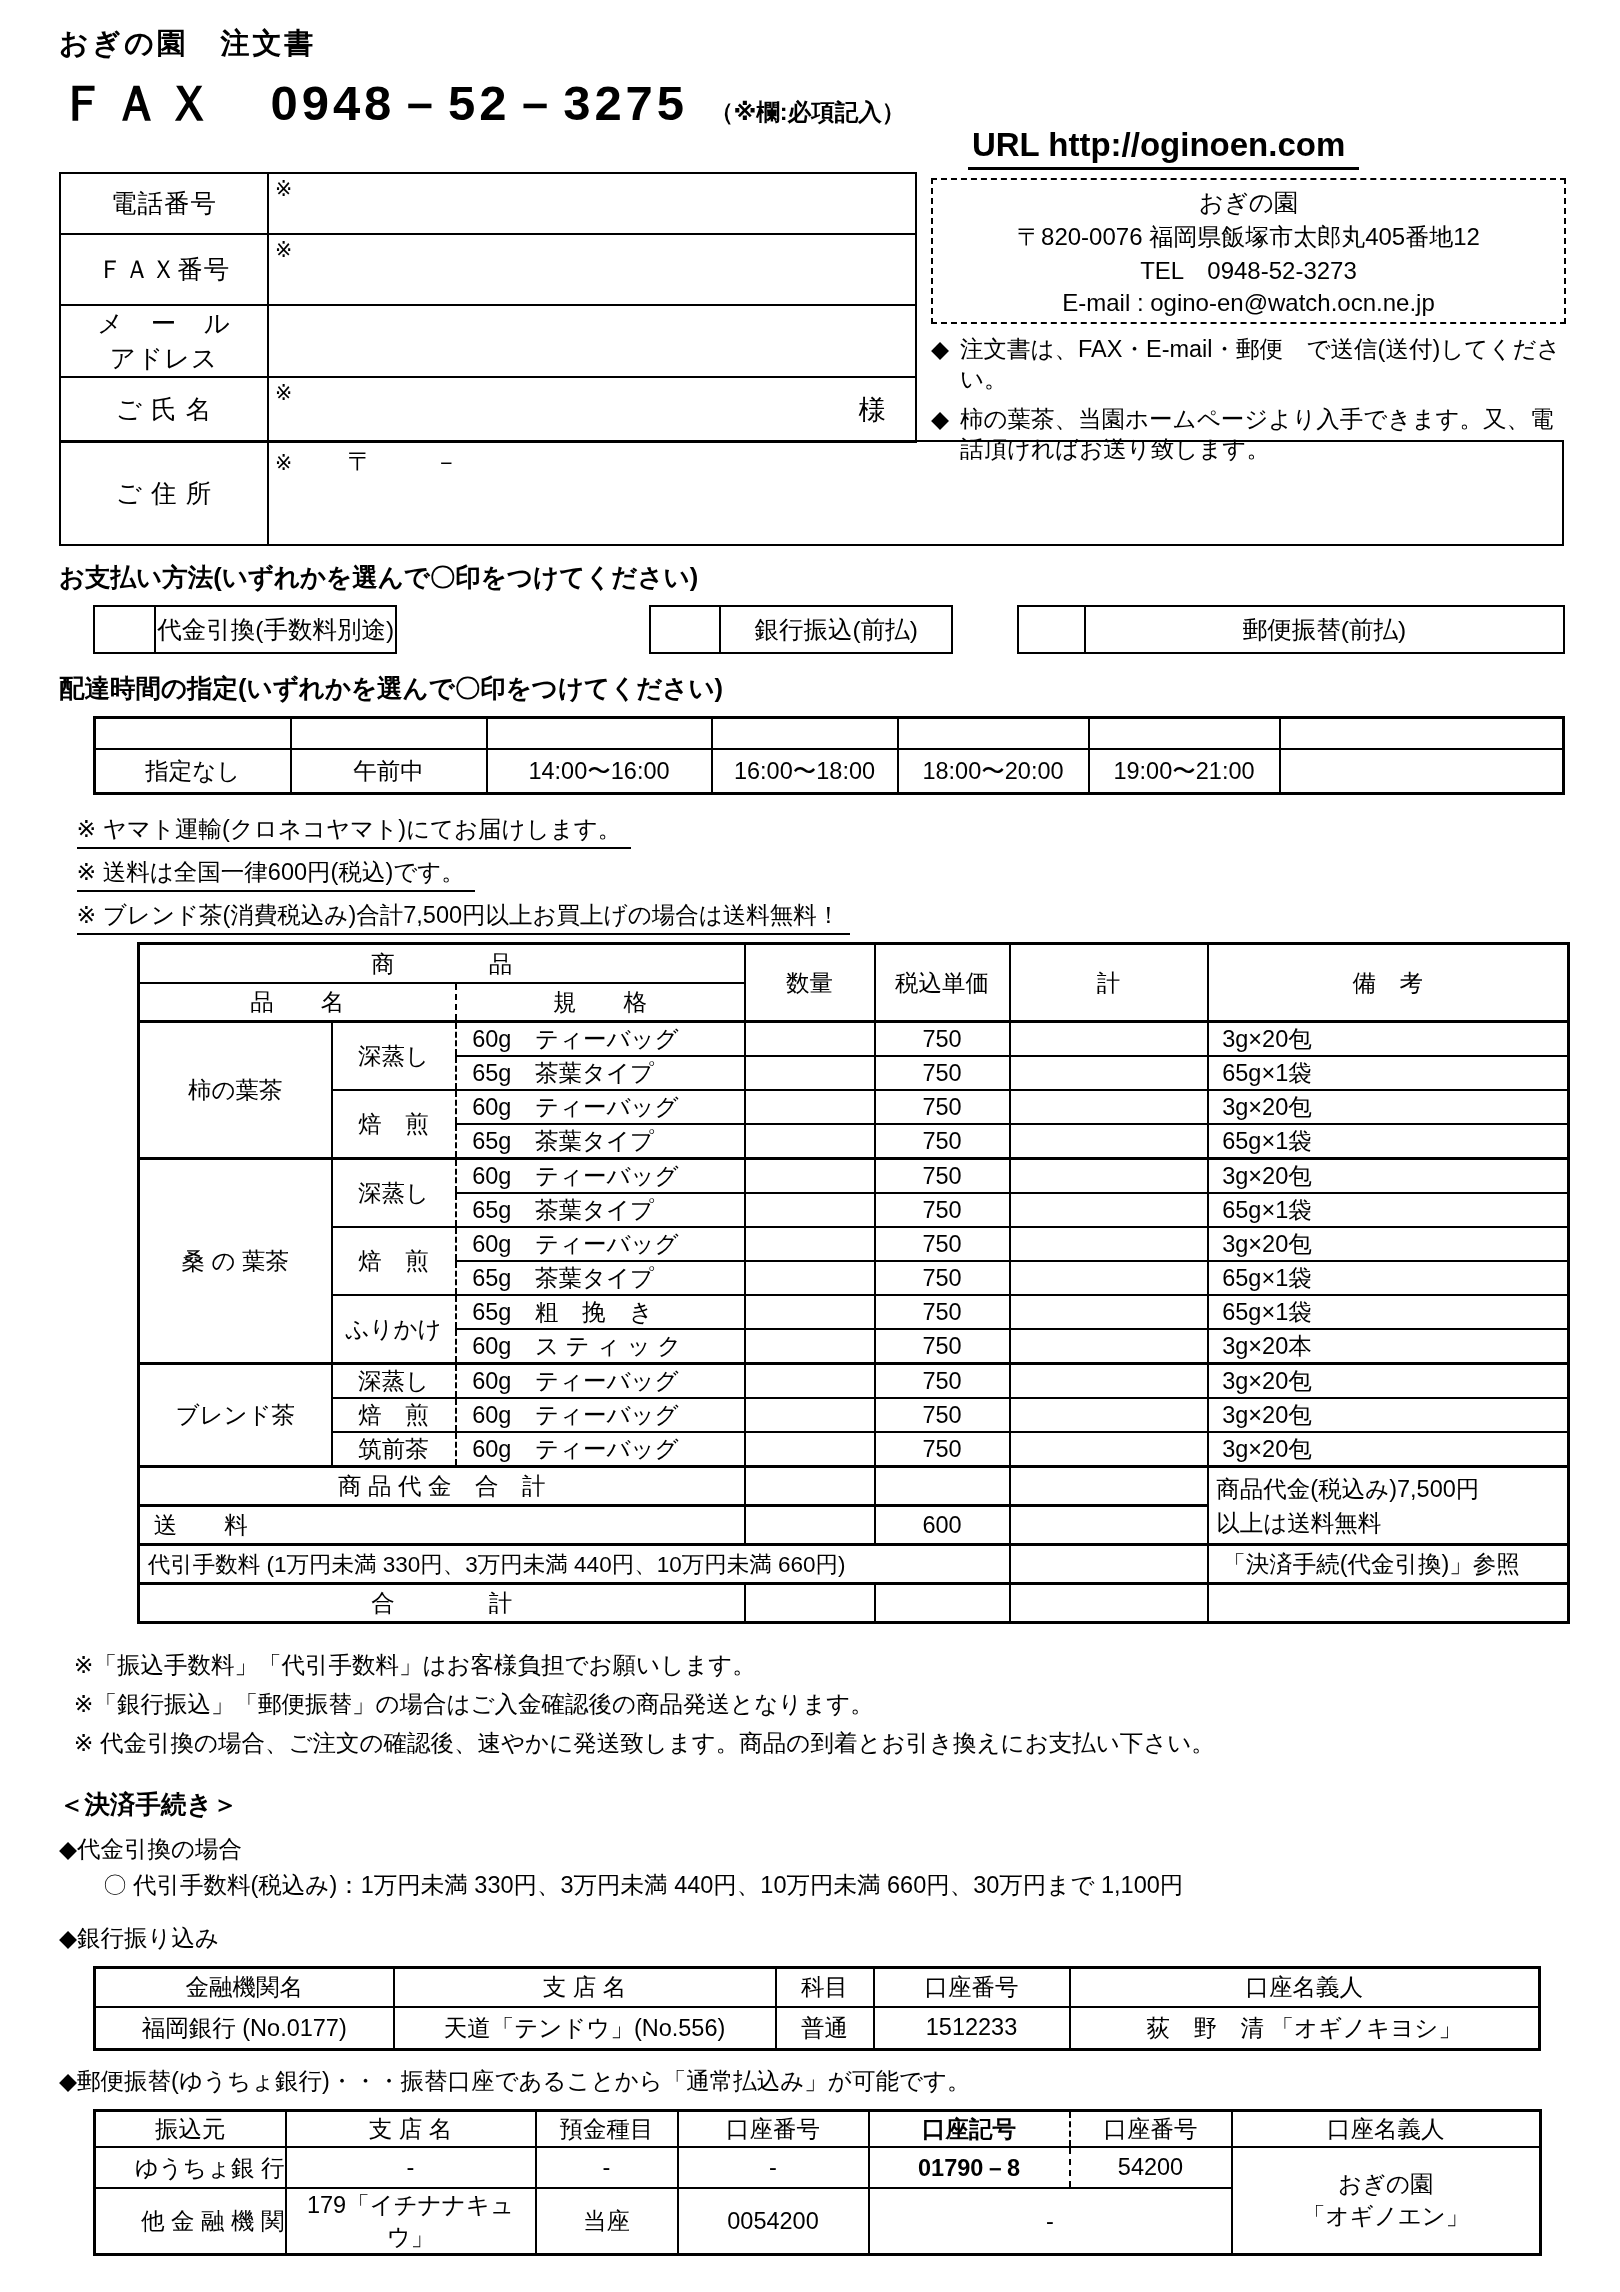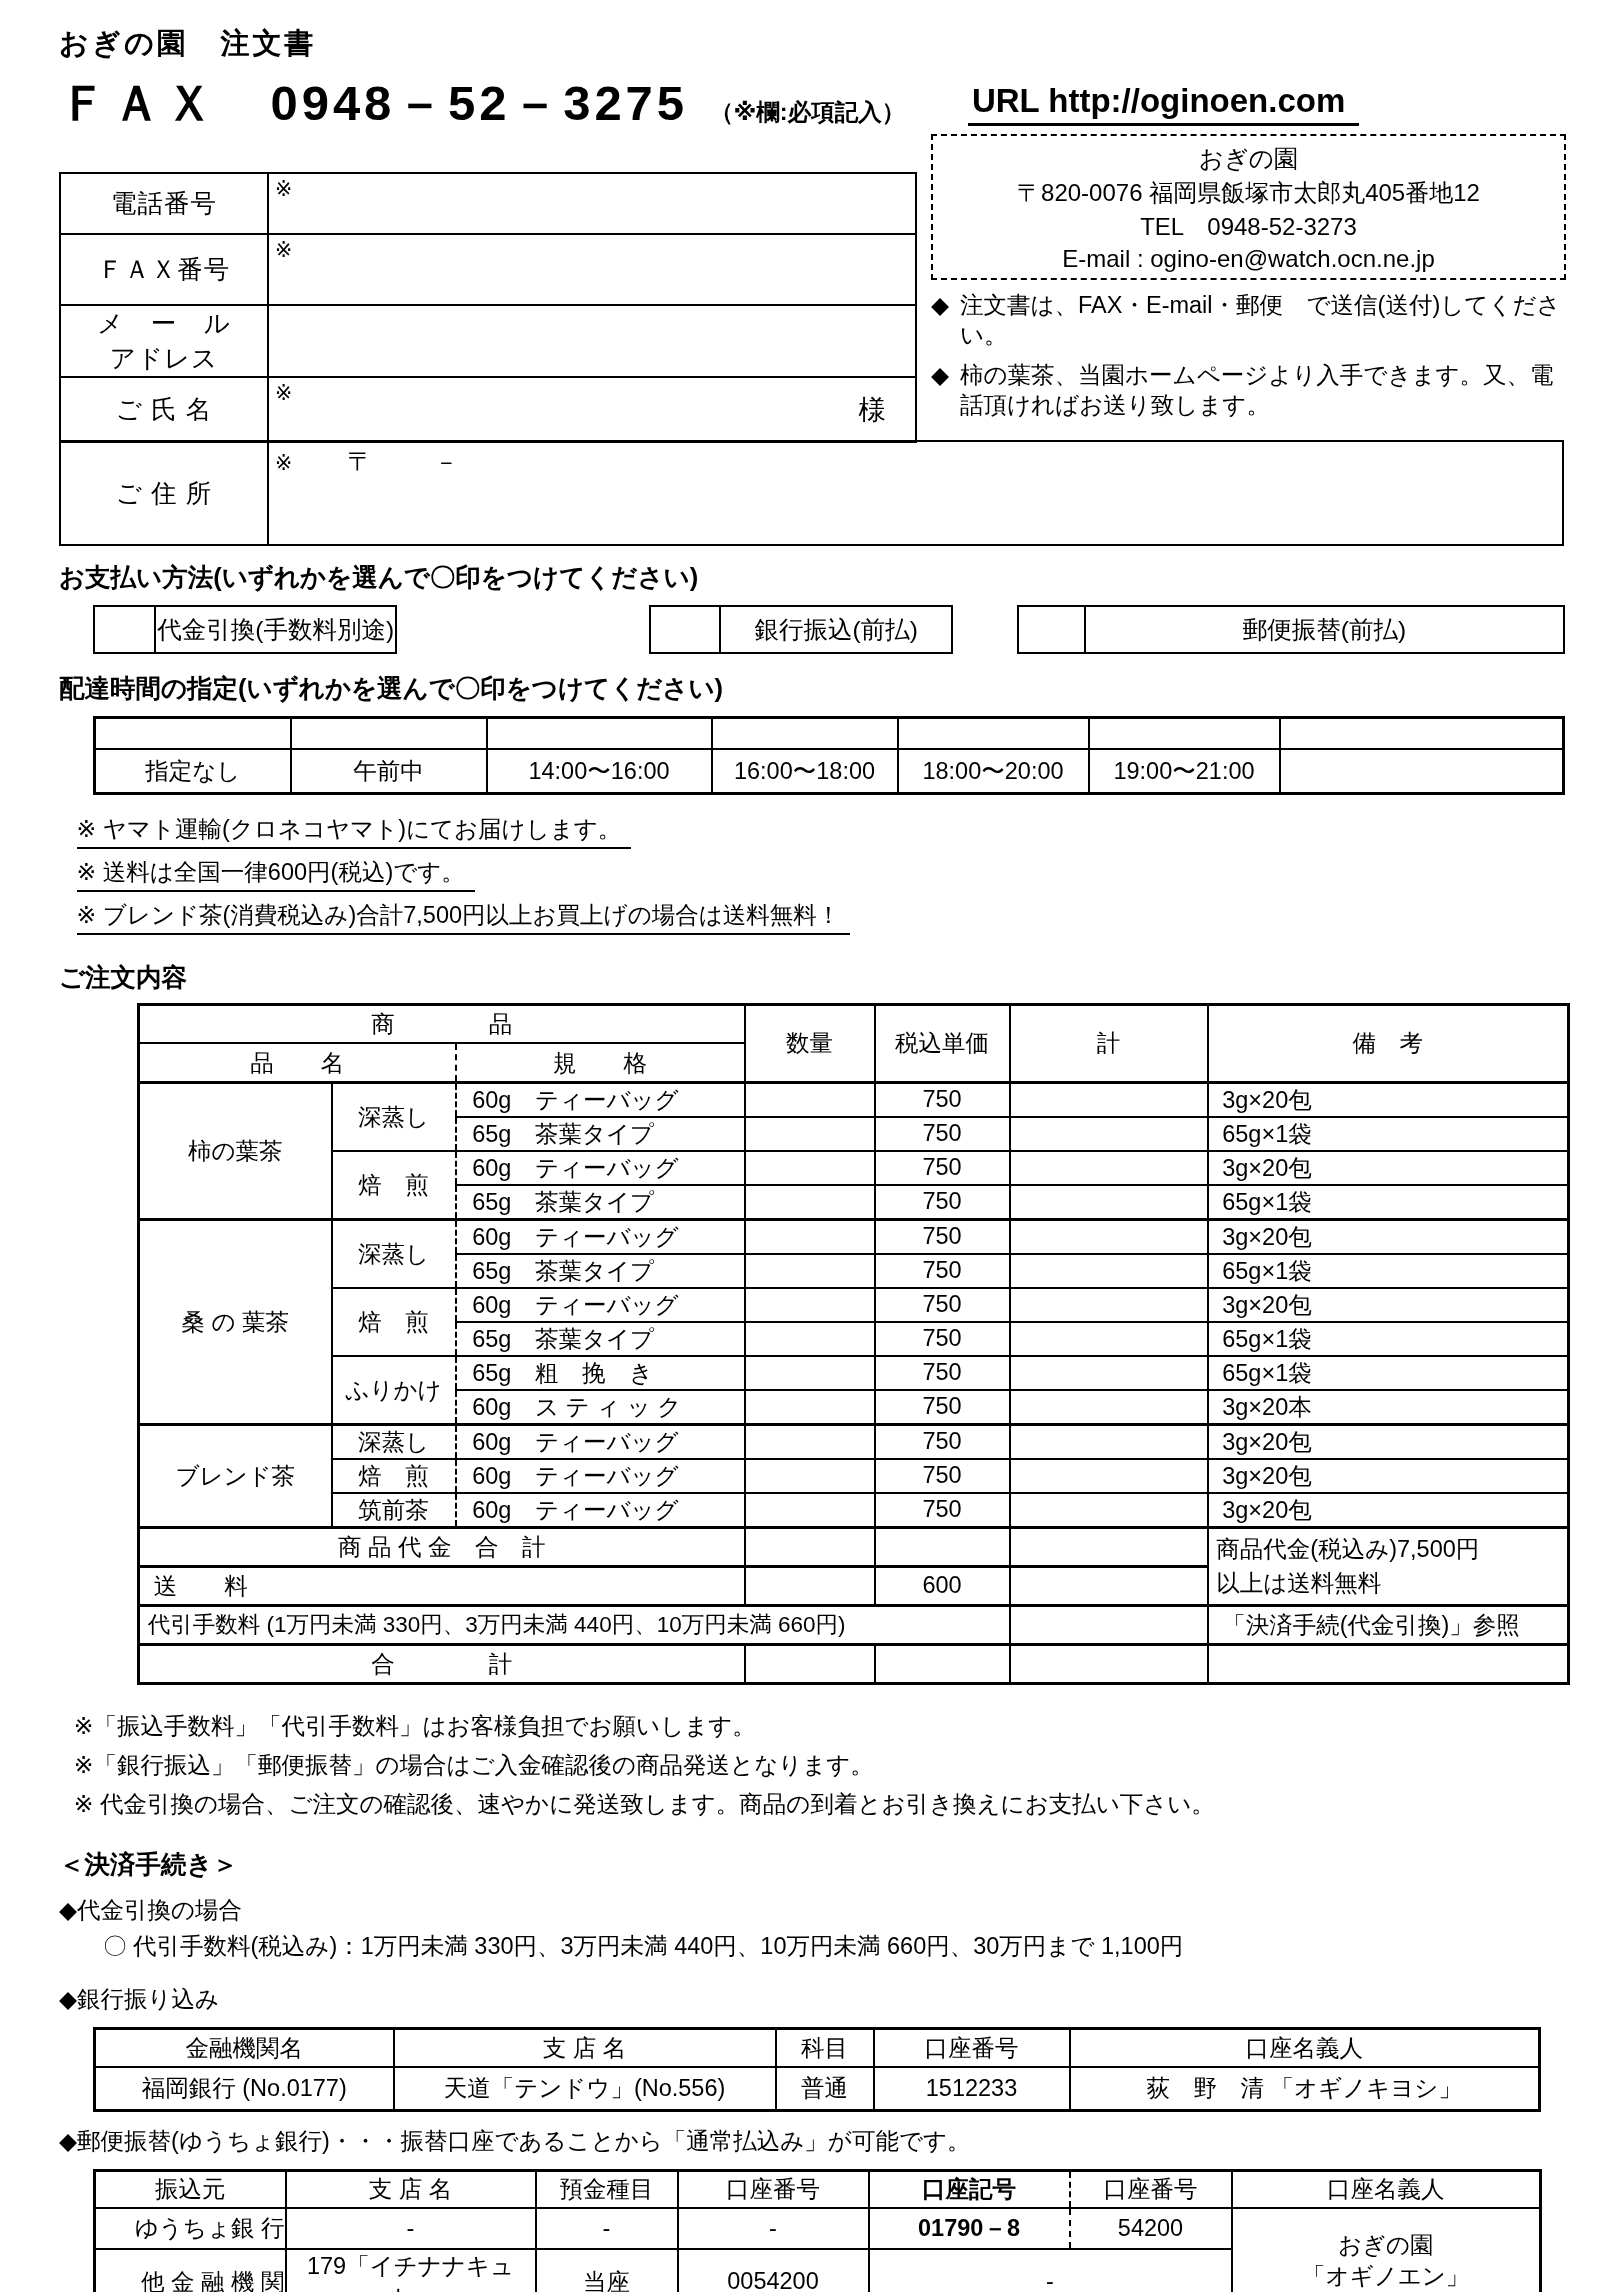--- a/index.html
+++ b/index.html
@@ -20,21 +20,21 @@
 
   
   .title { font-size: 29px; font-weight: bold; letter-spacing: 2.9px; }
   .faxline { margin-top: 7.8px; white-space: nowrap; }
   .faxline .fx { font-size: 49px; font-weight: bold; letter-spacing: 3.9px; }
   .faxline .fxnote { font-size: 23.5px; font-weight: bold; margin-left: 17.6px; }
 
   
   .rightcol { position: absolute; left: 931px; top: 82px; width: 635px; }
   .url { display: inline-block; font-size: 33px; font-weight: bold;
-         border-bottom: 3.9px solid #000; padding: 0 13.7px 2.9px 3.9px; margin-left: 37px; }
+         border-bottom: 3.9px solid #000; padding: 0 13.7px 2.9px 3.9px; margin-left: 37px; margin-top: 44px; }
   .cbox { border: 2.9px dashed #000; margin-top: 7.8px; padding: 5.9px 7.8px; text-align: center; }
   .cbox .cname { font-size: 24.5px; }
   .cbox .cline { font-size: 24px; margin-top: 2px; }
   .inote { display: flex; margin-top: 9.8px; font-size: 23.5px; line-height: 1.28; }
   .inote .mk { flex: 0 0 29px; }
 
   
   table { border-collapse: collapse; }
   .contact { margin-top: 35px; table-layout: fixed; width: 858px; }
   .contact td, .addr td { border: 2.9px solid #000; }
@@ -233,21 +233,20 @@
     </tr>
   </tbody>
     </table>
 
   <div class="ship-notes">
     <div class="line"><span class="u">※ ヤマト運輸(クロネコヤマト)にてお届けします。</span></div>
     <div class="line"><span class="u">※ 送料は全国一律600円(税込)です。</span></div>
     <div class="line"><span class="u">※ ブレンド茶(消費税込み)合計7,500円以上お買上げの場合は送料無料！</span></div>
   </div>
 
-  <div class="h order-head">ご注文内容</div>
   <table class="order">
     <colgroup>
       <col style="width:193px">
         <col style="width:124px">
         <col style="width:289px">
         <col style="width:130px">
       <col style="width:135px">
         <col style="width:198px">
         <col style="width:361px">
     </colgroup>

